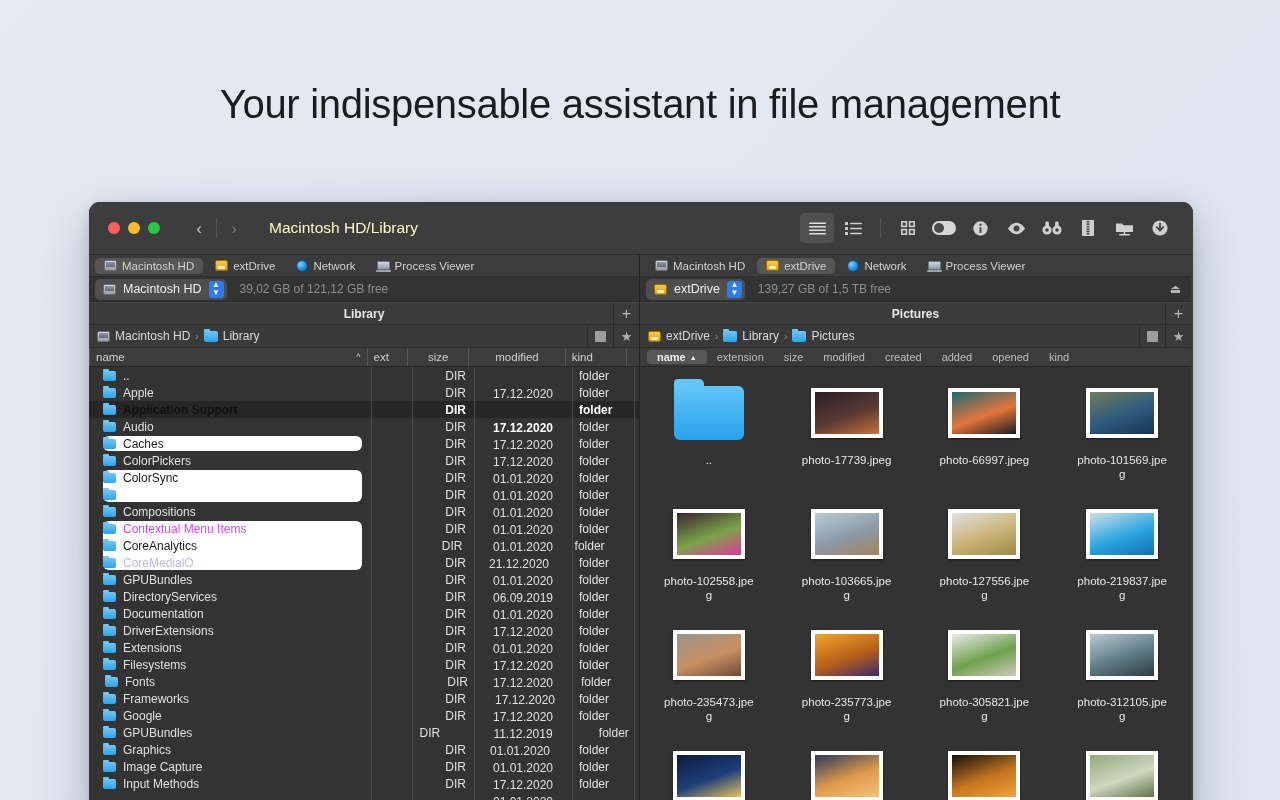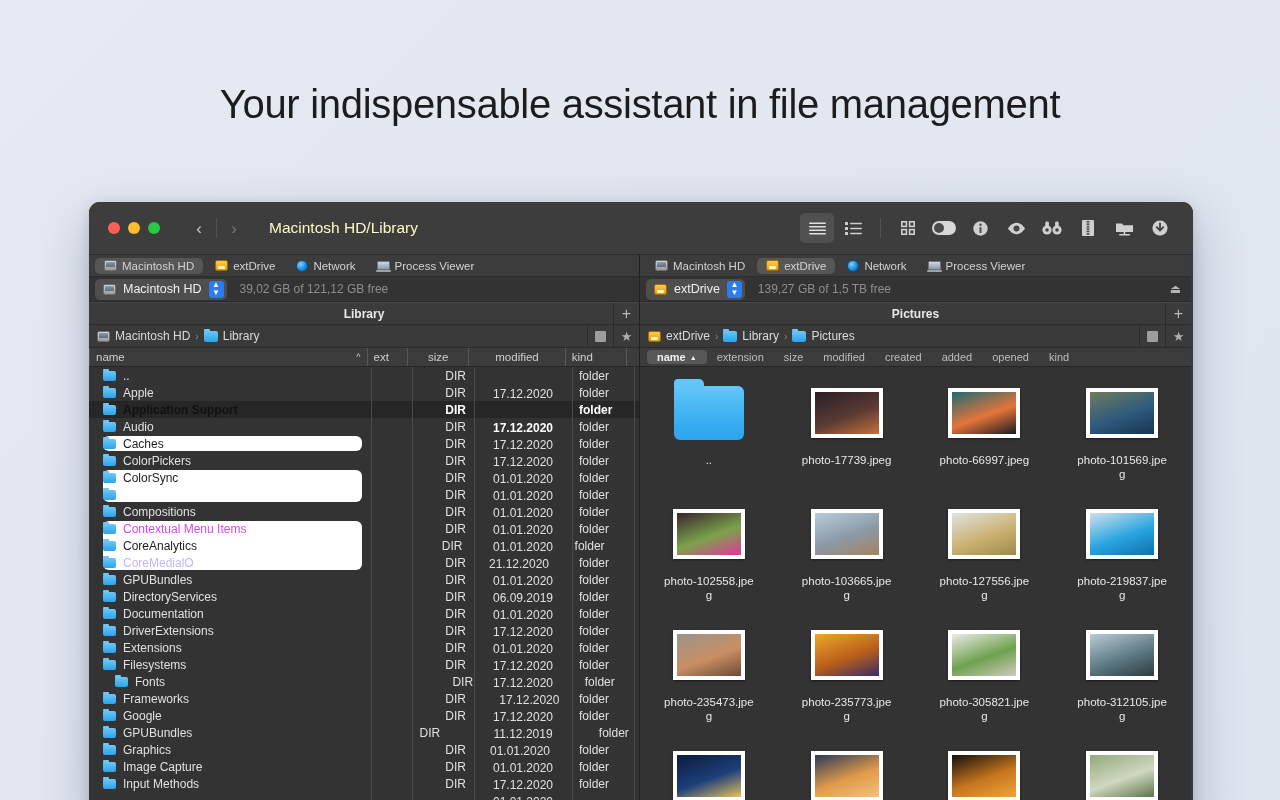--- a/index.html
+++ b/index.html
@@ -697,21 +697,21 @@
           <div class="row" style="position: absolute; top: 289px; left: 0px; right: 0px;">
             <div class="namecell">
               <span class="fold"></span>
               <span>Filesystems</span>
             </div>
             <div class="extcell"></div>
             <div class="sizecell">DIR</div>
             <div class="modcell">17.12.2020</div>
             <div class="kindcell">folder</div>
           </div>
-          <div class="row" style="position: absolute; top: 306px; left: 12px; right: 0px;">
+          <div class="row" style="position: absolute; top: 306px; left: 2px; right: 0px;">
             <div class="namecell">
               <span class="fold"></span>
               <span>Fonts</span>
             </div>
             <div class="extcell"></div>
             <div class="sizecell">DIR</div>
             <div class="modcell">17.12.2020</div>
             <div class="kindcell">folder</div>
           </div>
           <div class="row" style="position: absolute; top: 323px; left: 0px; right: 0px;">

